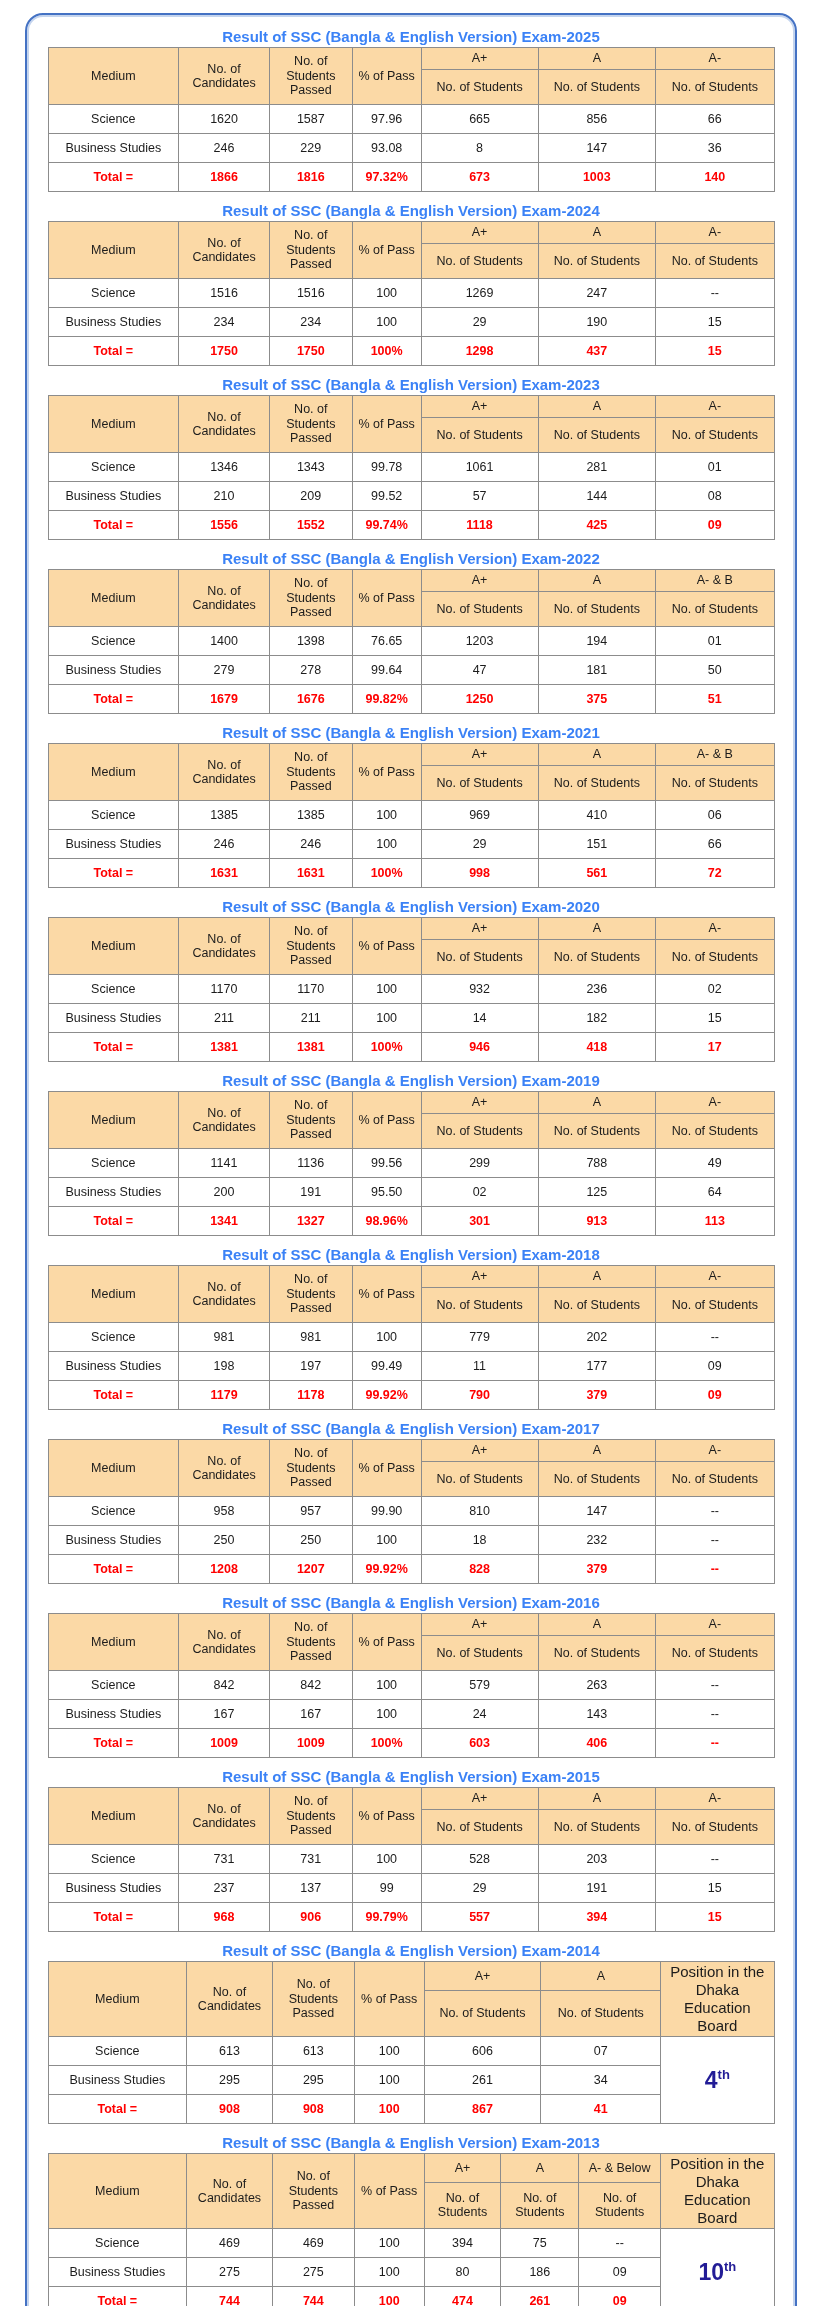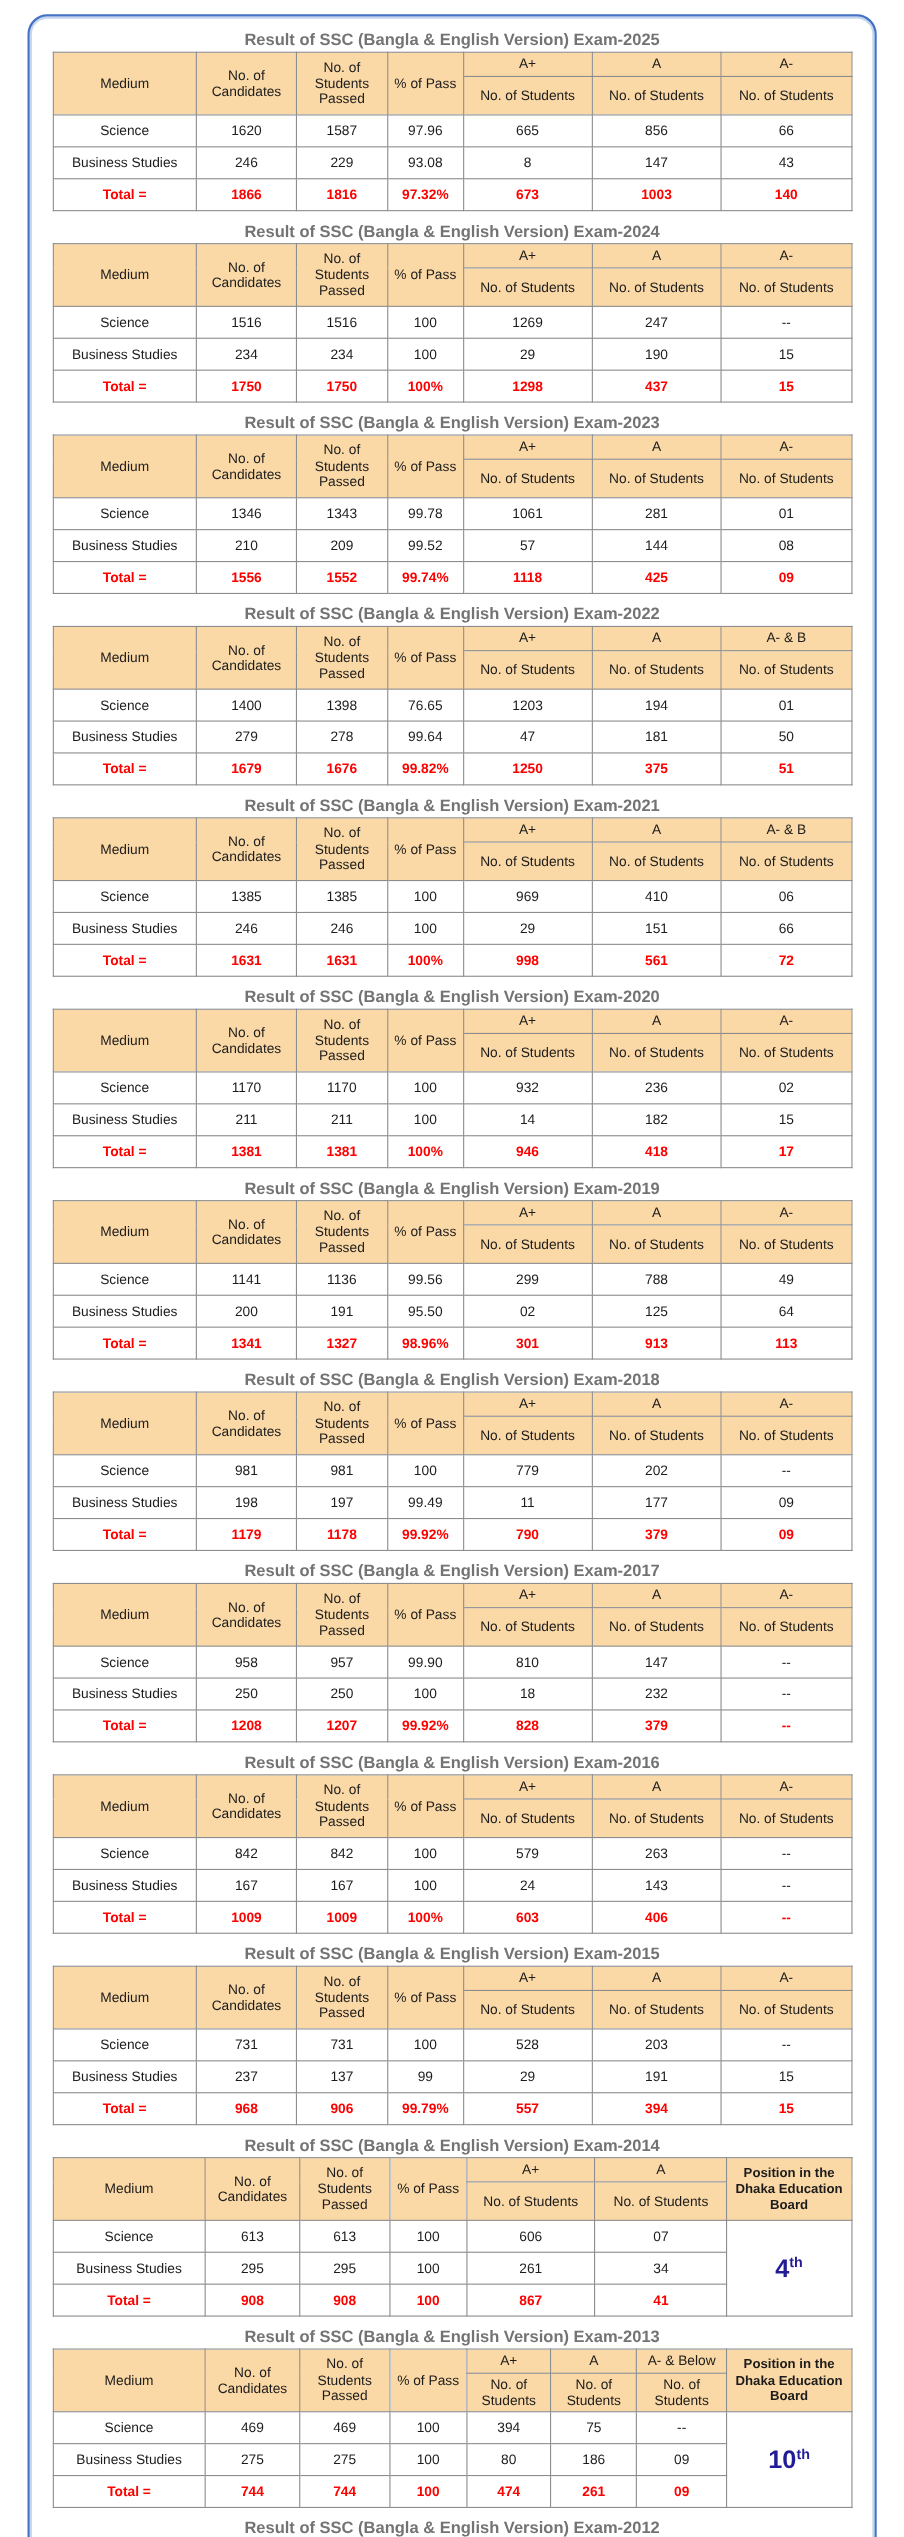--- a/index.html
+++ b/index.html
@@ -1,31 +1,31 @@
 <!DOCTYPE html>
 <html><head>
 <meta charset="utf-8">
 <style>
   html,body{margin:0;padding:0;background:#ffffff;font-family:"Liberation Sans",sans-serif;}
   .page{width:822px;min-height:2306px;background:#ffffff;box-sizing:border-box;padding:13px 0;}
   .card{width:772px;margin:0 auto;box-sizing:border-box;border:2px solid #4472C4;
         box-shadow:inset 0 0 0 2px #c5d5ee;border-radius:18px;padding:10px 0 14px 0;}
   .tbl-block{margin:0 auto 7px auto;width:727px;}
-  .tbl-title{text-align:center;font-weight:bold;font-size:15px;color:#737373;
+  .tbl-title{text-align:center;font-weight:bold;font-size:15px;color:#3b82f6;
              padding:3px 0 2px 0;letter-spacing:0;}
   table{width:727px;border-collapse:collapse;table-layout:fixed;}
   th,td{border:1px solid #8c8c8c;text-align:center;vertical-align:middle;
         font-size:12.5px;color:#1c1c1c;padding:1px 2px;overflow:hidden;}
   thead th{background:#FBD9A6;font-weight:normal;line-height:1.15;}
   th.grade-top{height:19px;}
   th.sub{height:32px;}
   tbody td{height:26px;background:#ffffff;}
   tr.total td{color:#FF0000;font-weight:bold;}
   td.medium-col{}
-  th.pos-head{font-weight:bold;font-size:12px;line-height:1.2;}
+  th.pos-head{font-weight:normal;font-size:15px;line-height:1.2;}
   td.pos-cell{font-size:23px;font-weight:bold;color:#221C96;}
   td.pos-cell sup{font-size:13px;}
 </style>
 </head>
 <body>
 
 <div class="page">
   <div class="card">
       <div class="tbl-block">
         <div class="tbl-title">Result of SSC (Bangla &amp; English Version) Exam-2025</div>
@@ -65,21 +65,21 @@
               <td>856</td>
               <td>66</td>
             </tr>
             <tr>
               <td class="medium-col">Business Studies</td>
               <td>246</td>
               <td>229</td>
               <td>93.08</td>
               <td>8</td>
               <td>147</td>
-              <td>43</td>
+              <td>36</td>
             </tr>
             <tr class="total">
               <td class="medium-col">Total =</td>
               <td>1866</td>
               <td>1816</td>
               <td>97.32%</td>
               <td>673</td>
               <td>1003</td>
               <td>140</td>
             </tr>

